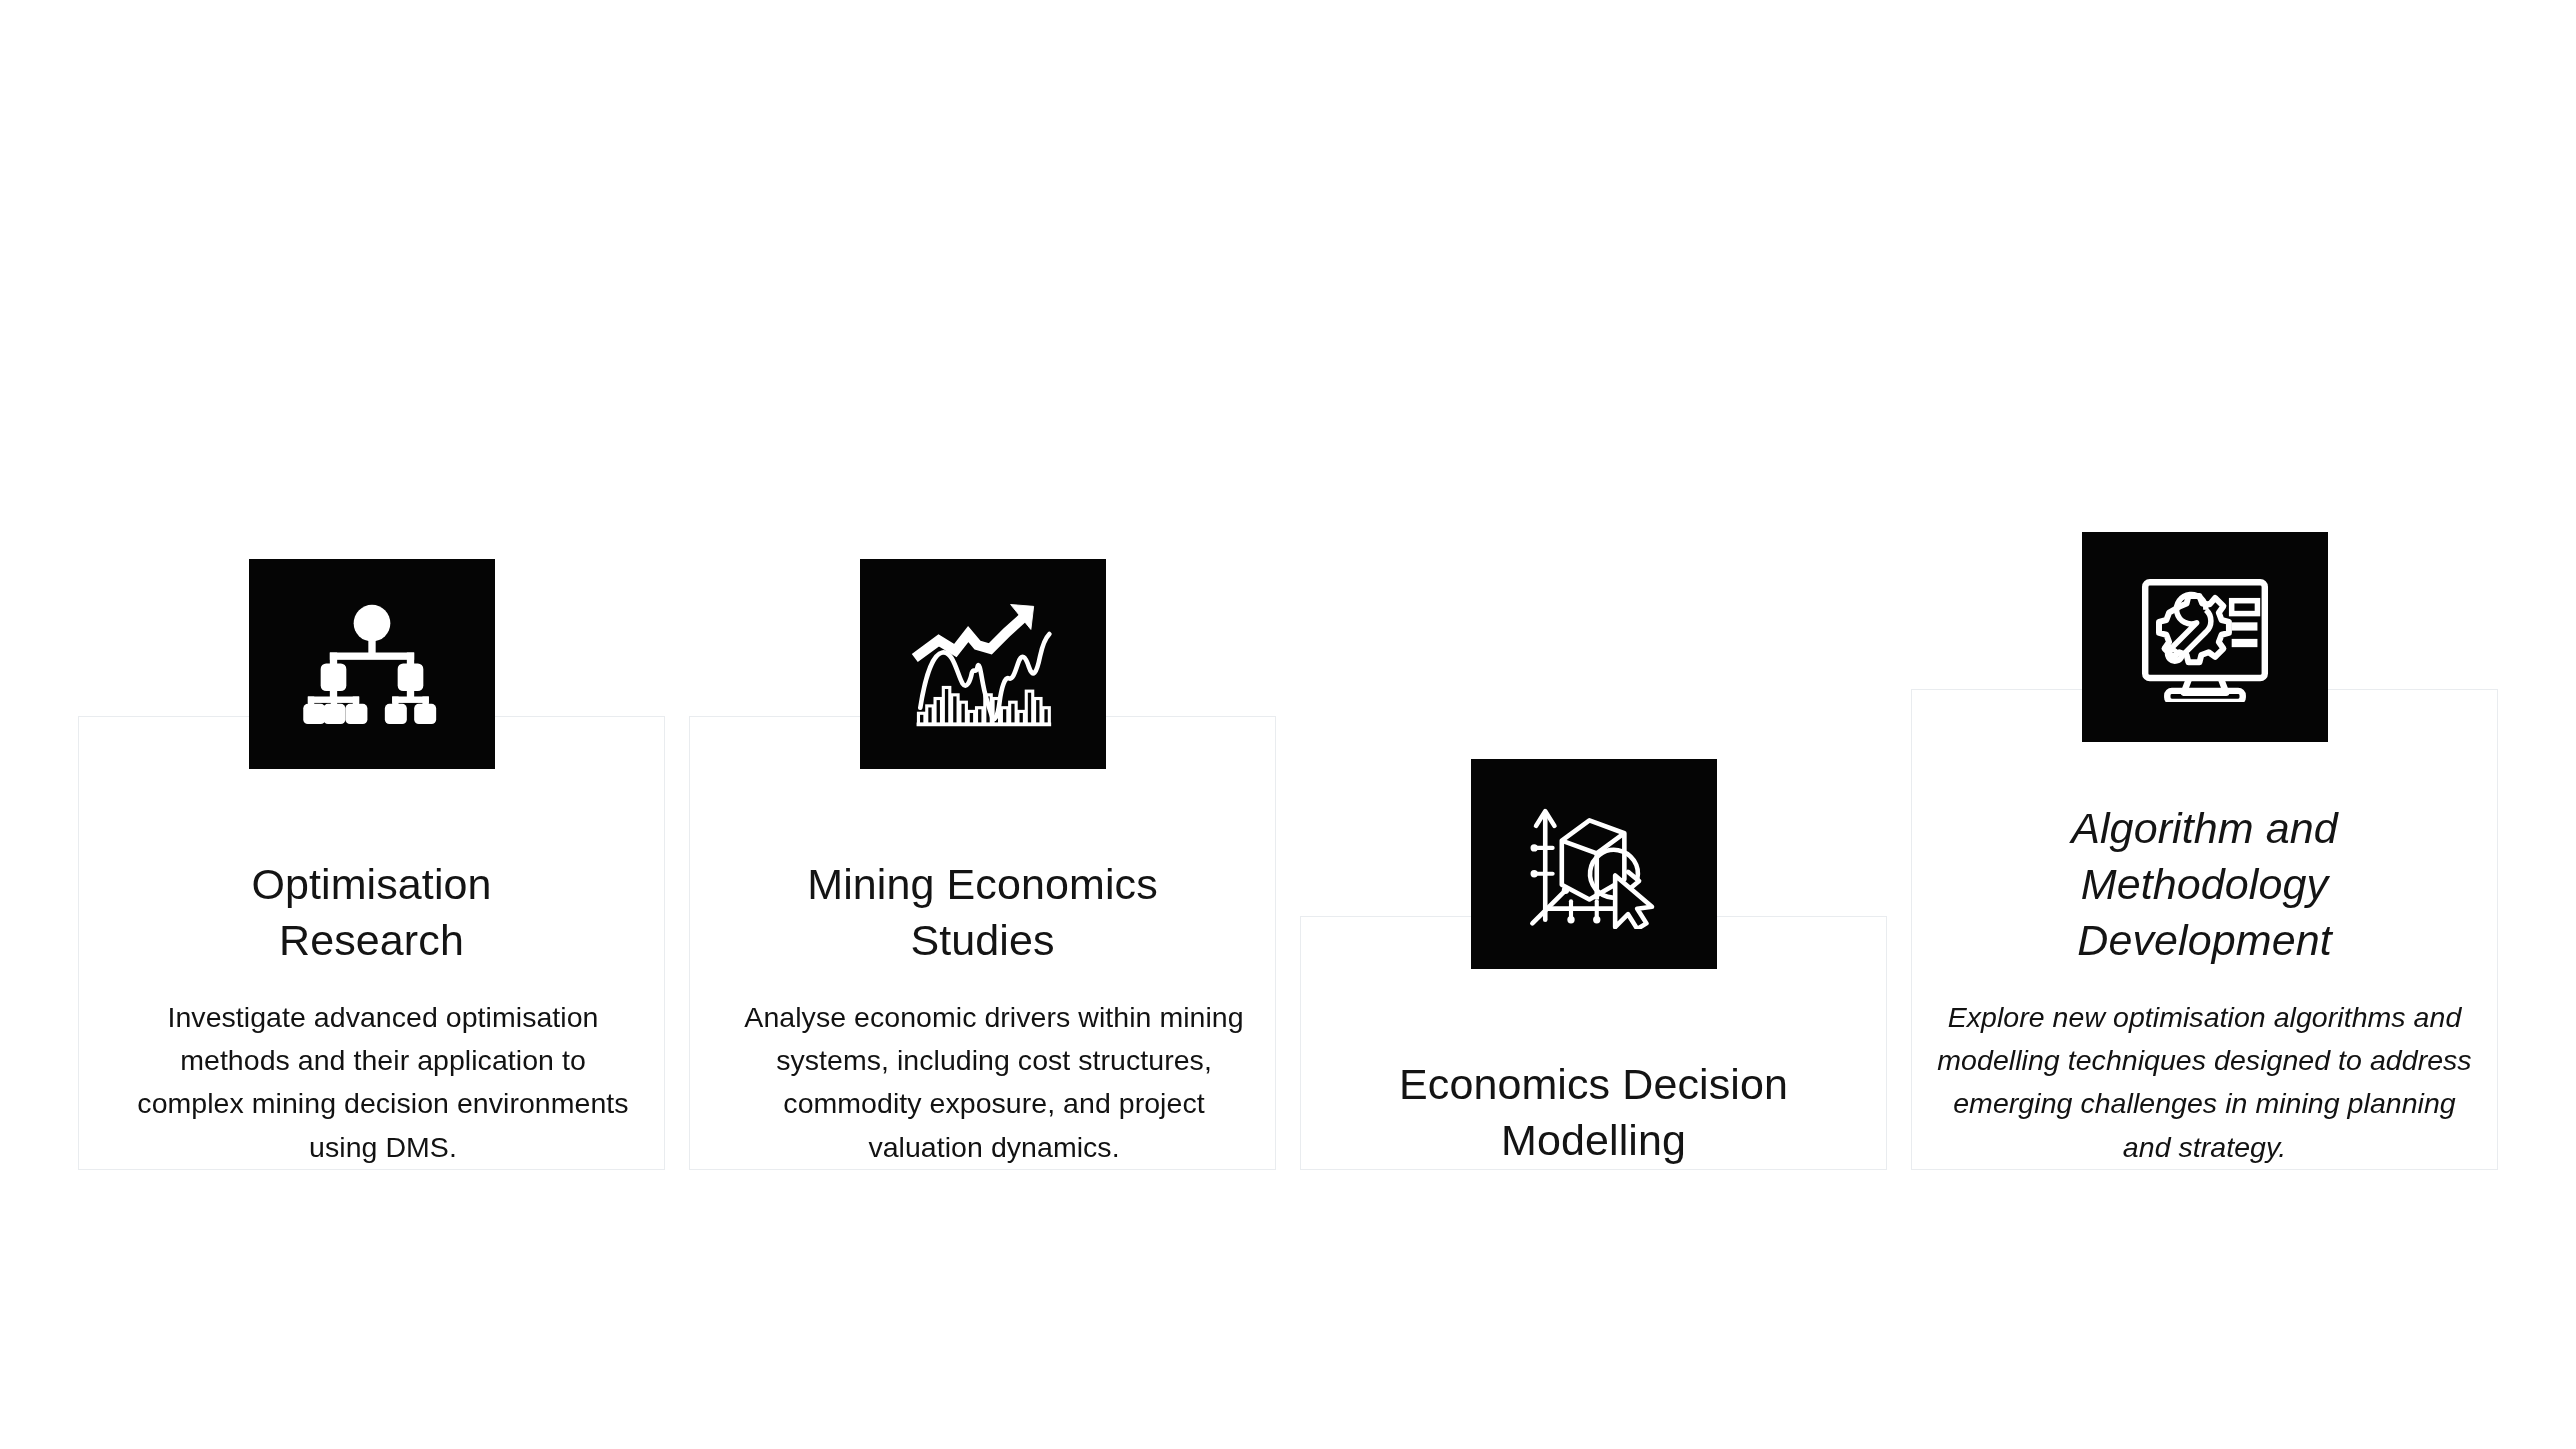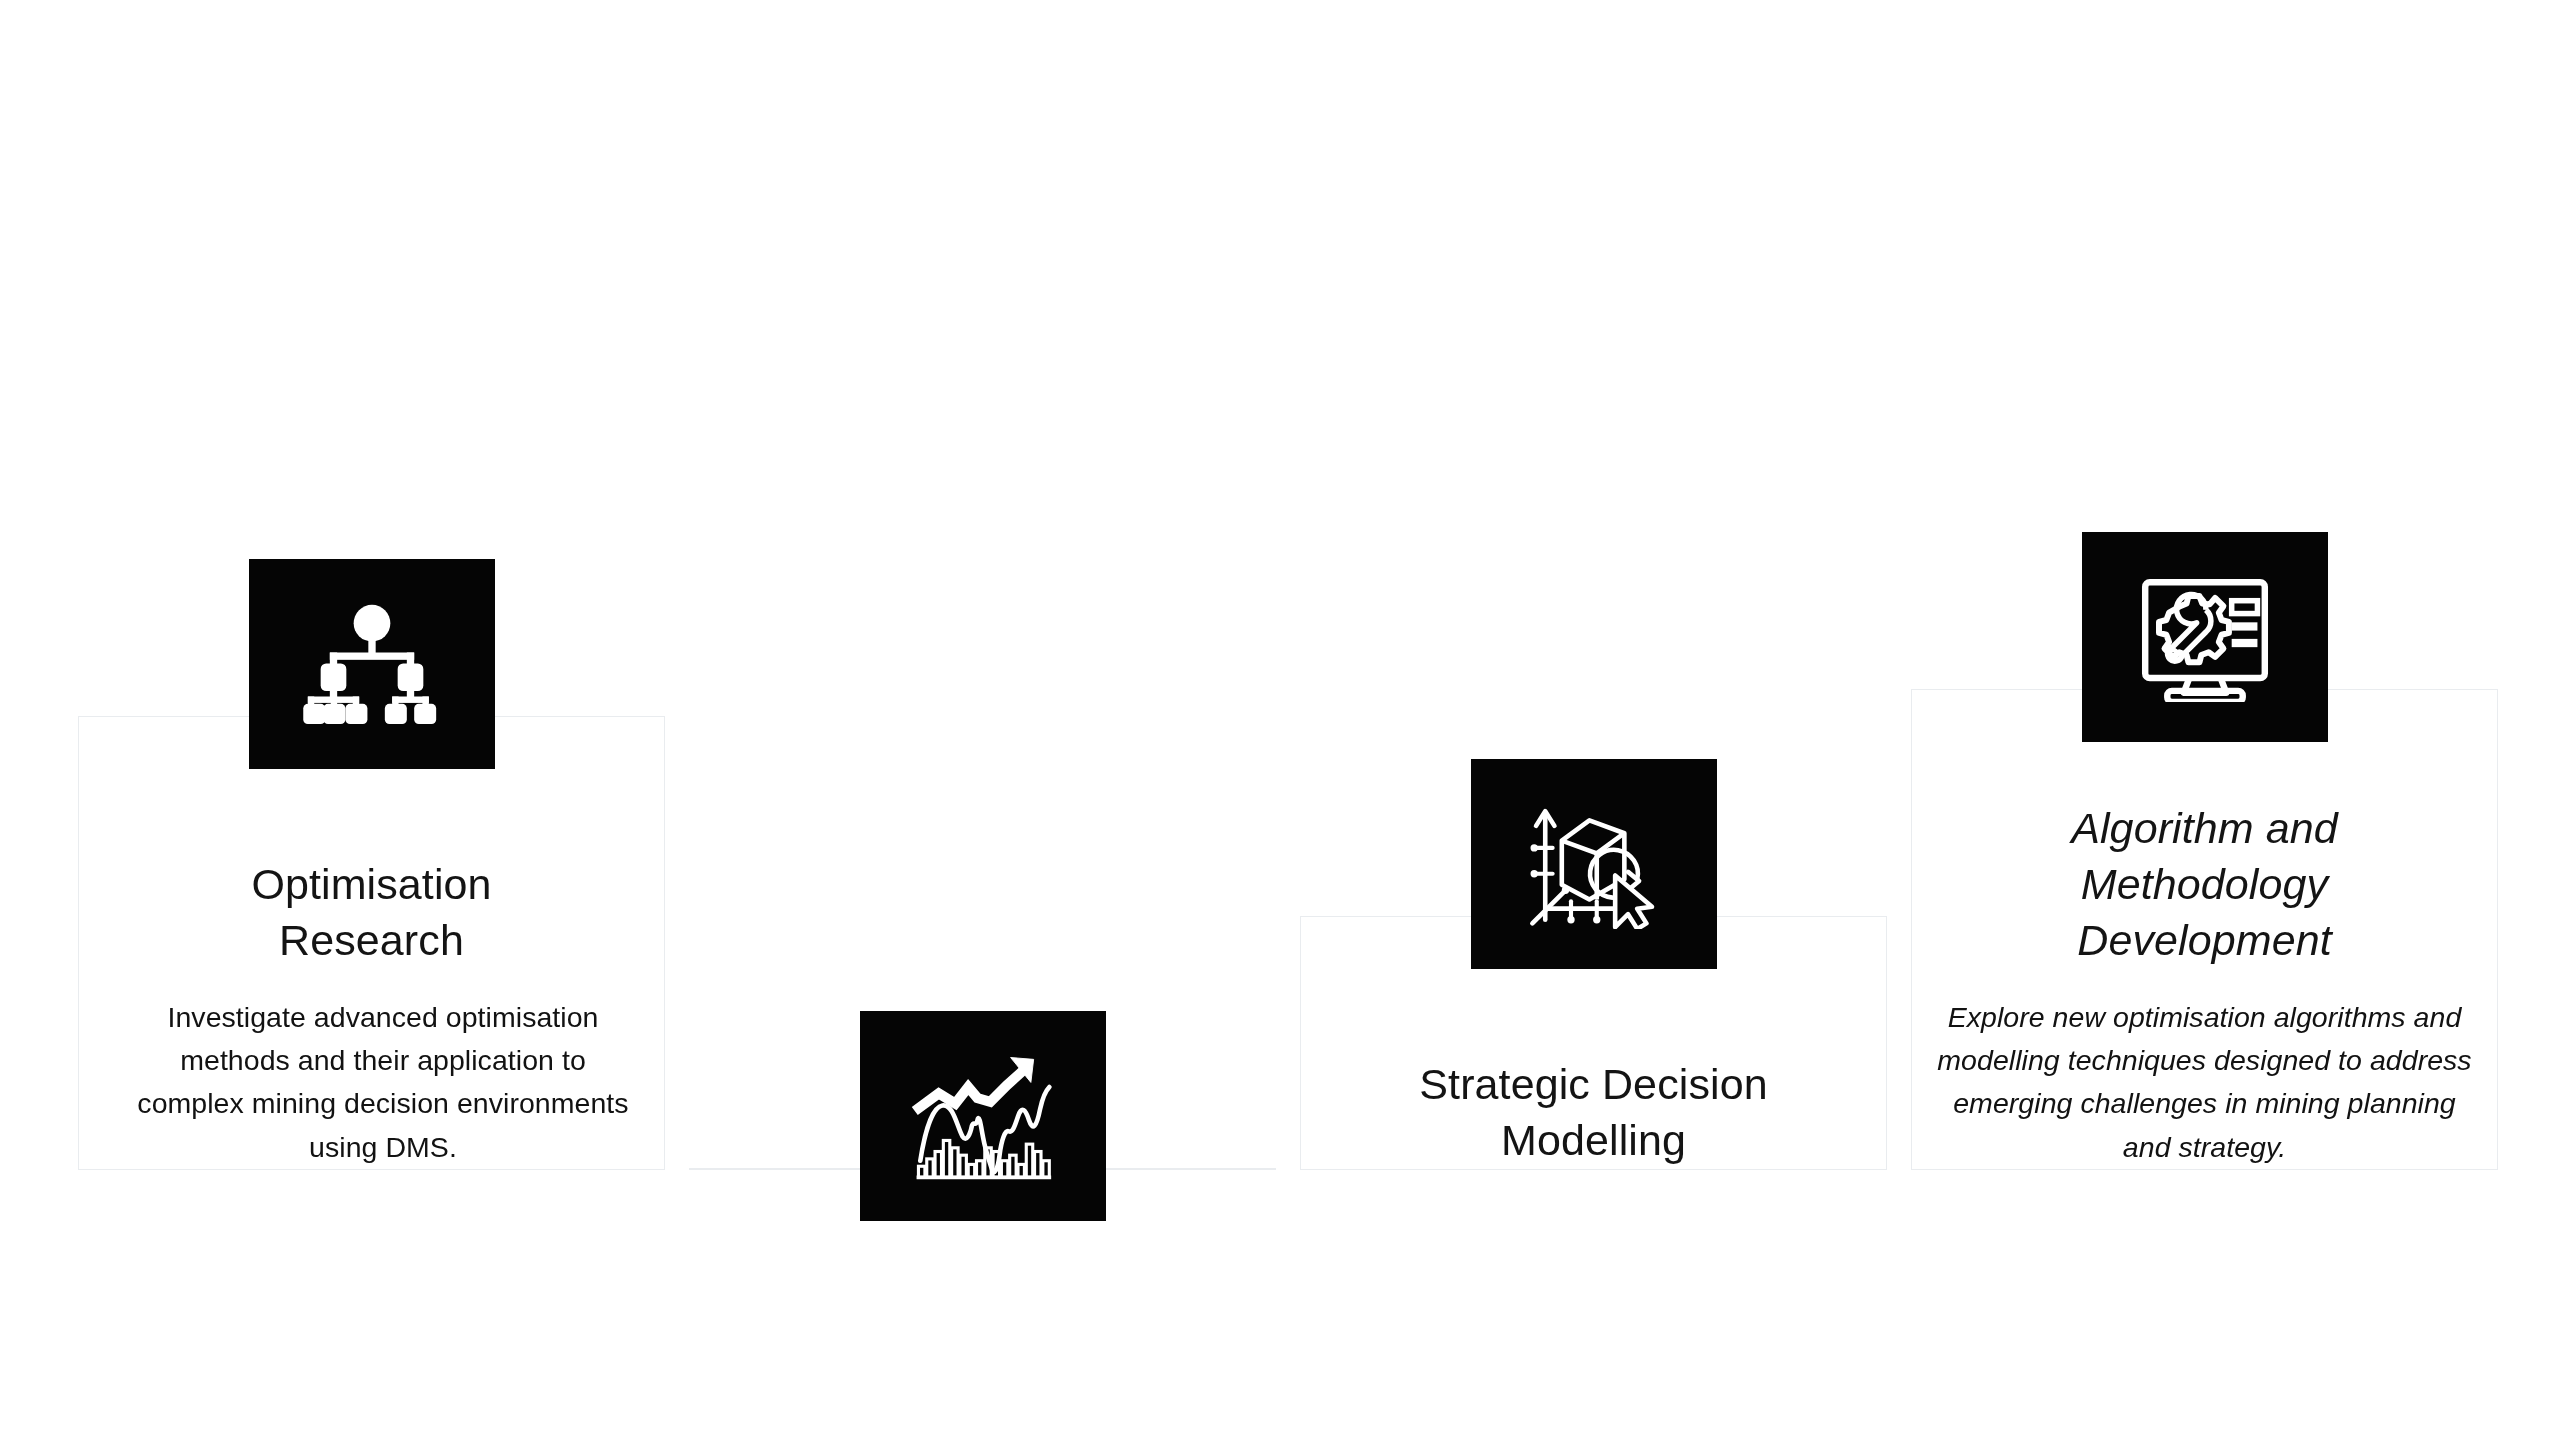--- a/index.html
+++ b/index.html
@@ -166,20 +166,25 @@
             <rect x="98" y="118" width="7" height="18"></rect>
             <rect x="107" y="112" width="7" height="24"></rect>
             <rect x="116" y="122" width="7" height="14"></rect>
             <rect x="125" y="100" width="7" height="36"></rect>
             <rect x="134" y="108" width="7" height="28"></rect>
             <rect x="143" y="118" width="7" height="18"></rect>
           </g>
           <path d="M6 136 L152 136" stroke="#ffffff" stroke-width="4"></path>
         </svg>
       </div>
+      <div class="card-inner">
+        <div class="card-title">Mining Economics
+Studies</div>
+        <div class="card-body">Analyse economic drivers within mining systems, including cost structures, commodity exposure, and project valuation dynamics.</div>
+      </div>
     </div>
 
     <div class="card v2">
       <div class="icon-tile">
         <svg width="138" height="129" viewBox="0 0 150 140" fill="none" stroke="#ffffff" stroke-width="5">
 
           <path d="M22 130 L22 14" stroke-linecap="round"></path>
           <path d="M12 28 L22 12 L32 28" stroke-linecap="round" stroke-linejoin="round" fill="none"></path>
 
           <path d="M22 118 L112 118" stroke-linecap="round"></path>
@@ -200,21 +205,21 @@
           <path d="M40 44 L78 58 L108 36" stroke-linejoin="round" fill="none"></path>
           <path d="M78 58 L78 108" stroke-linejoin="round" fill="none"></path>
 
           <path d="M95 106 A26 26 0 1 1 122 86" stroke-linecap="round" fill="none"></path>
           <path d="M112 78 L124 88 L112 98" stroke-linecap="round" stroke-linejoin="round" fill="none"></path>
 
           <path d="M98 82 L98 138 L112 124 L122 140 L132 134 L122 118 L138 116 Z" fill="#050505" stroke="#ffffff" stroke-width="5" stroke-linejoin="round"></path>
         </svg>
       </div>
       <div class="card-inner">
-        <div class="card-title">Strategic Decision
+        <div class="card-title">Economics Decision
 Modelling</div>
       </div>
     </div>
 
     <div class="card v3">
       <div class="icon-tile">
         <svg width="138" height="129" viewBox="0 0 150 140" fill="none" stroke="#ffffff">
 
           <rect x="10" y="10" width="130" height="104" rx="5" stroke-width="7" fill="none"></rect>
 

